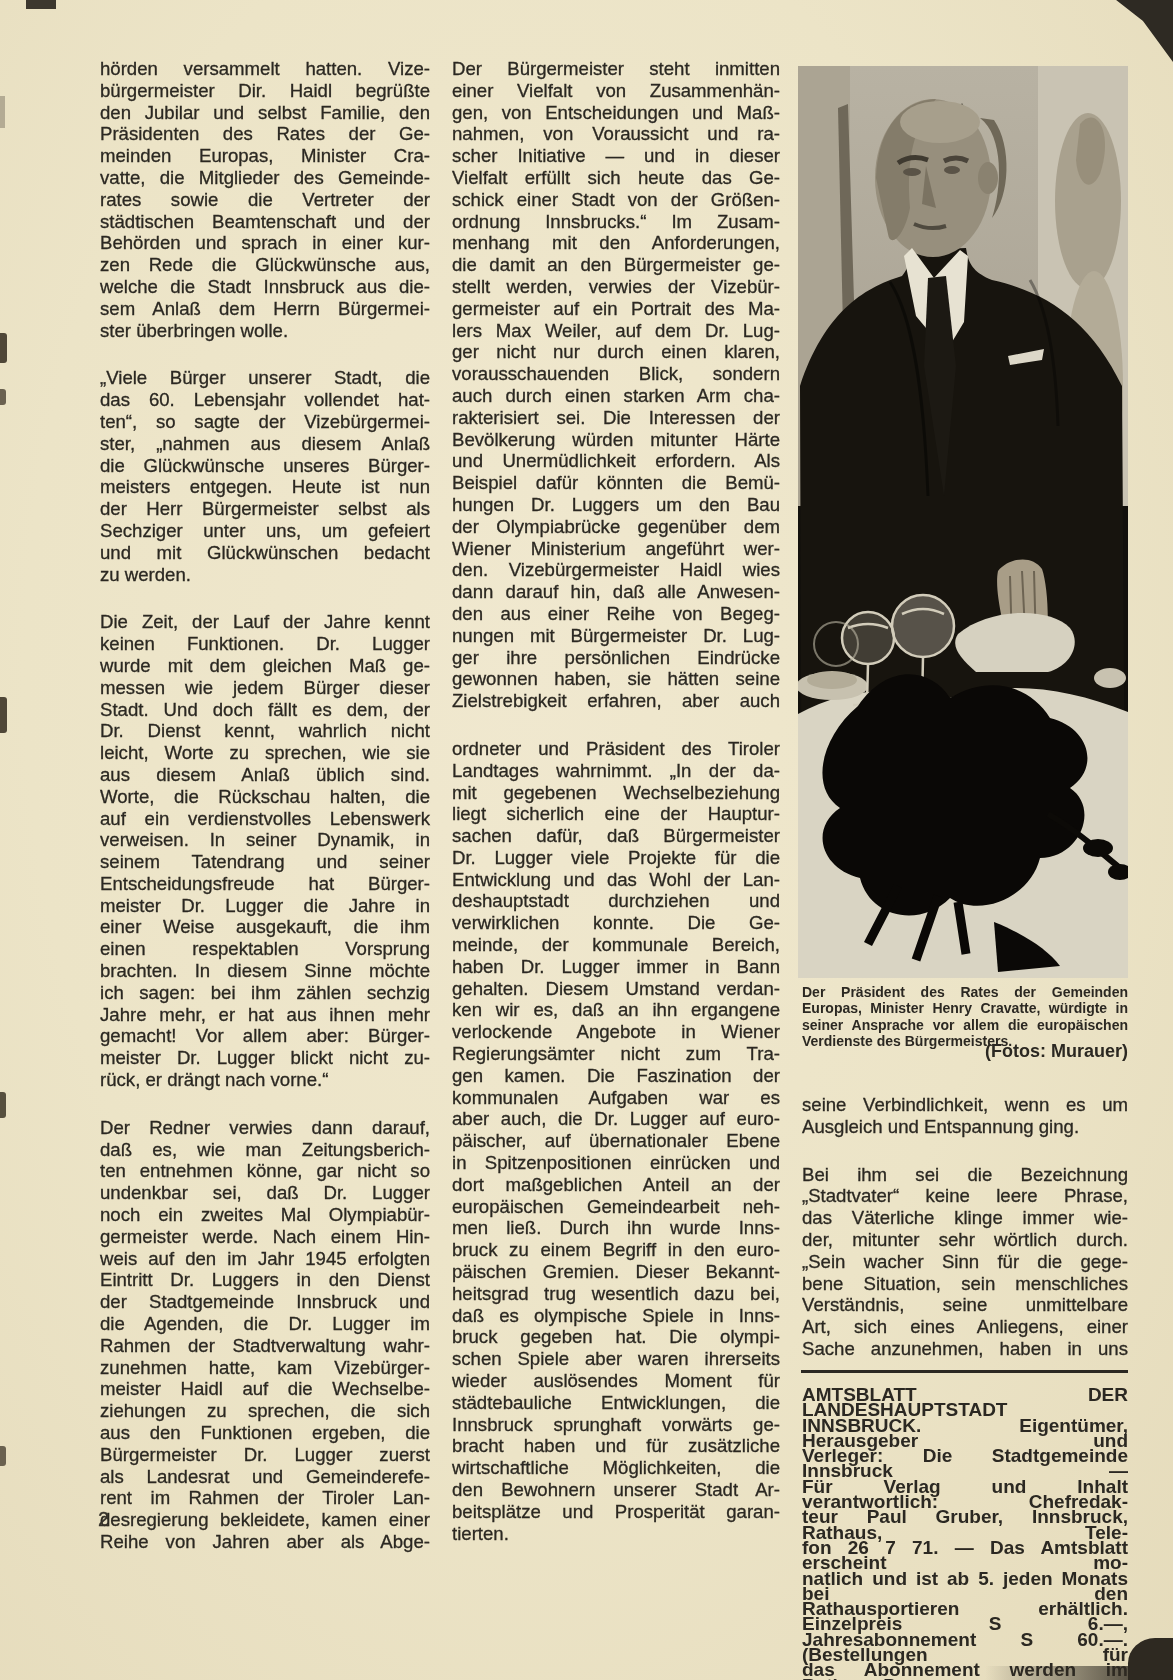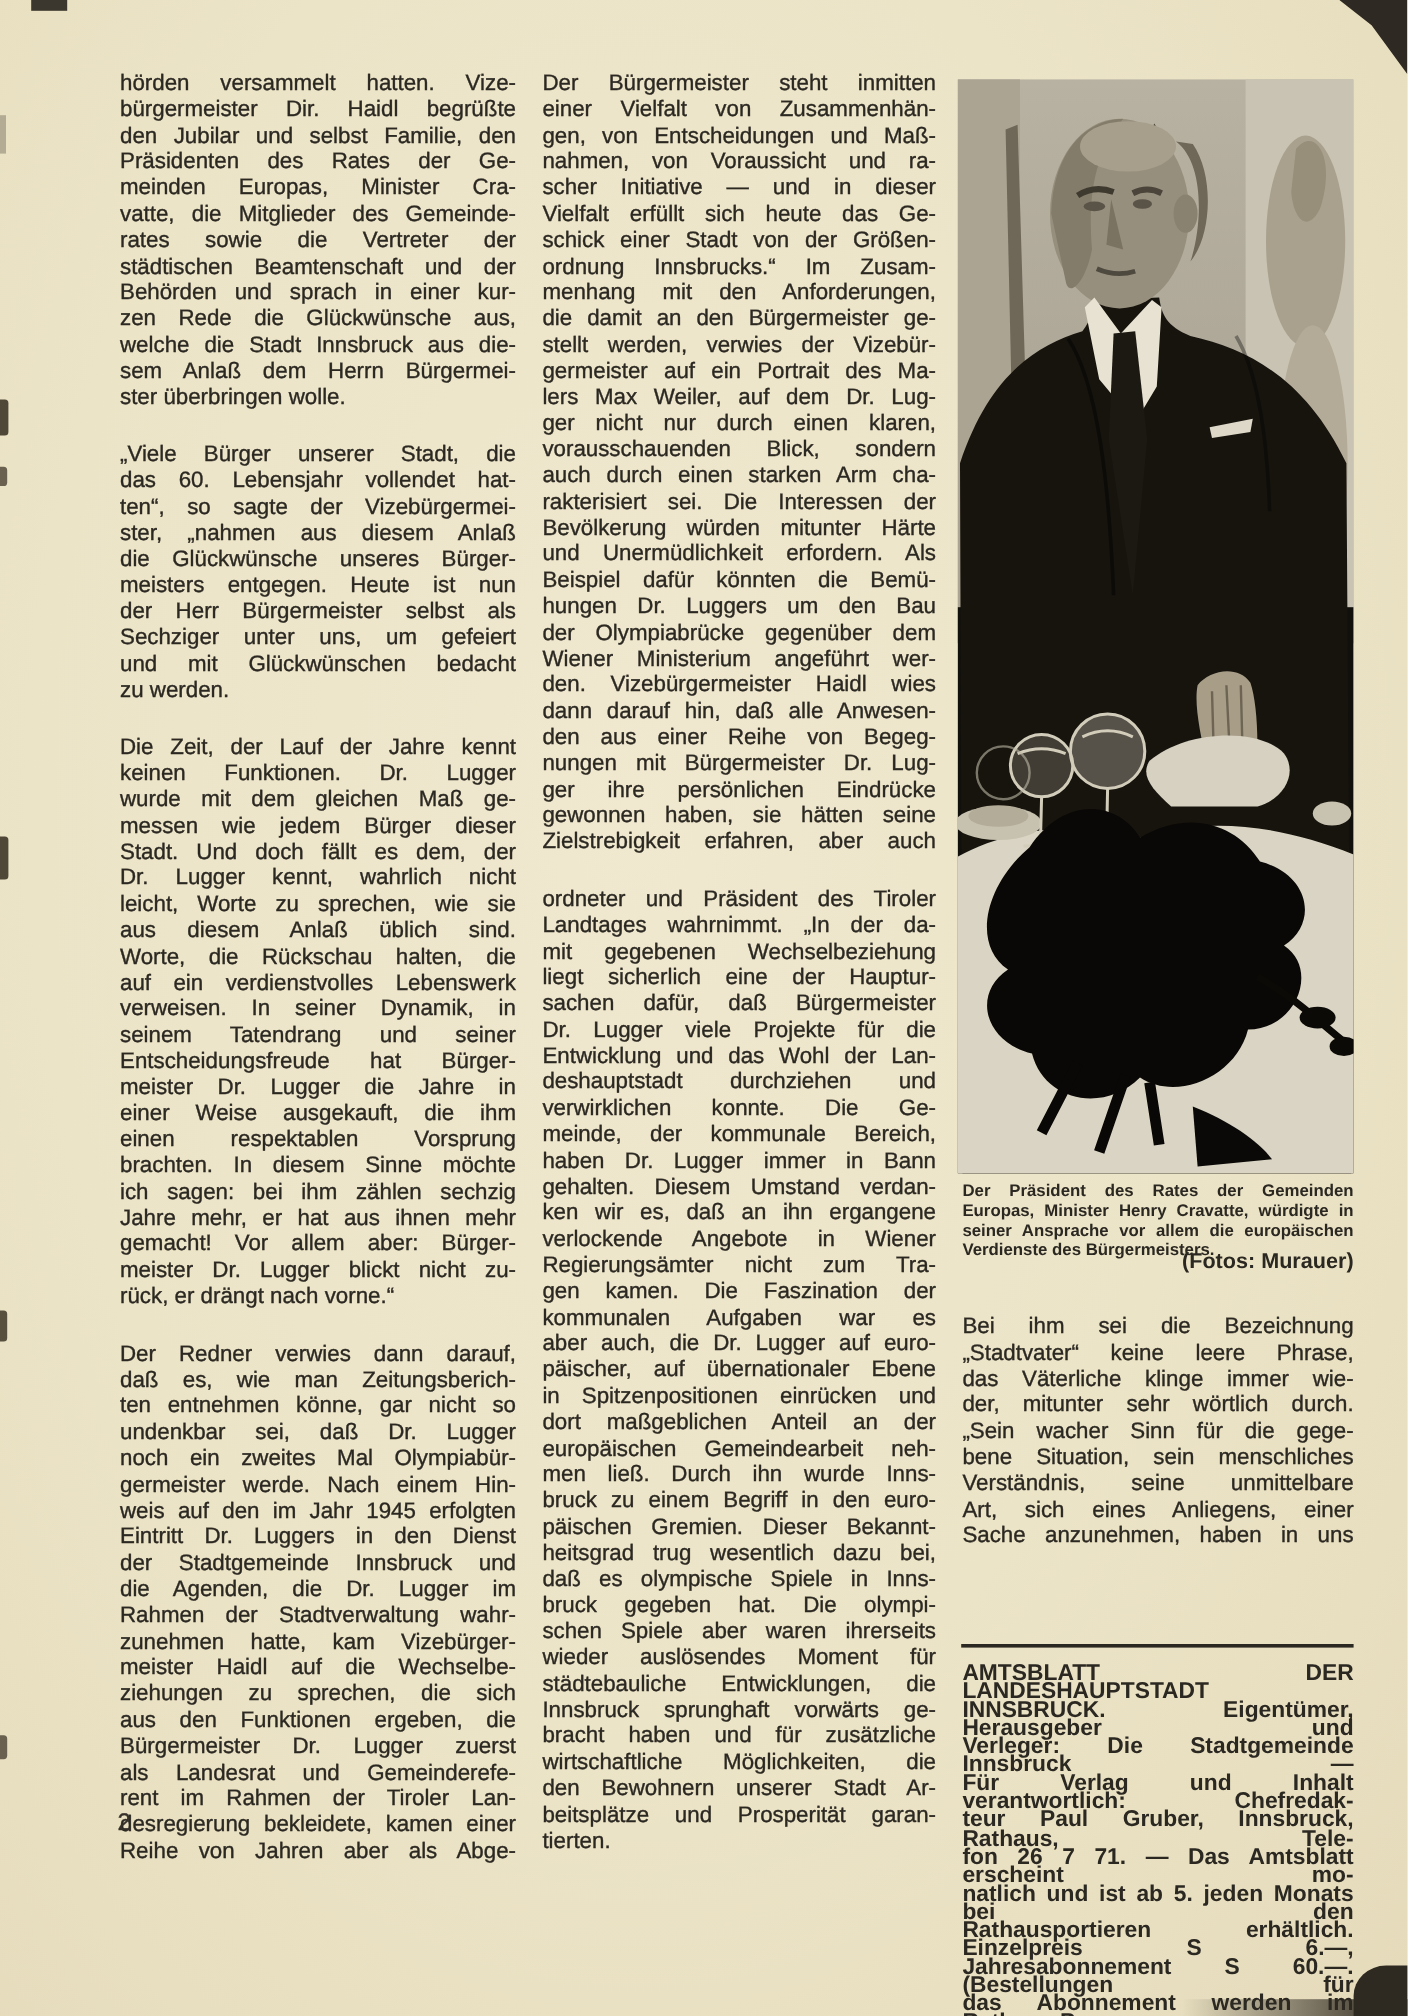--- a/index.html
+++ b/index.html
@@ -70,21 +70,21 @@
       <div class="line">Sechziger unter uns, um gefeiert</div>
       <div class="line">und mit Glückwünschen bedacht</div>
       <div class="line last">zu werden.</div>
     </div>
     <div class="para">
       <div class="line">Die Zeit, der Lauf der Jahre kennt</div>
       <div class="line">keinen Funktionen. Dr. Lugger</div>
       <div class="line">wurde mit dem gleichen Maß ge-</div>
       <div class="line">messen wie jedem Bürger dieser</div>
       <div class="line">Stadt. Und doch fällt es dem, der</div>
-      <div class="line">Dr. Lugger kennt, wahrlich nicht</div>
+      <div class="line">Dr. Dienst kennt, wahrlich nicht</div>
       <div class="line">leicht, Worte zu sprechen, wie sie</div>
       <div class="line">aus diesem Anlaß üblich sind.</div>
       <div class="line">Worte, die Rückschau halten, die</div>
       <div class="line">auf ein verdienstvolles Lebenswerk</div>
       <div class="line">verweisen. In seiner Dynamik, in</div>
       <div class="line">seinem Tatendrang und seiner</div>
       <div class="line">Entscheidungsfreude hat Bürger-</div>
       <div class="line">meister Dr. Lugger die Jahre in</div>
       <div class="line">einer Weise ausgekauft, die ihm</div>
       <div class="line">einen respektablen Vorsprung</div>
@@ -188,20 +188,24 @@
       <div class="line">bracht haben und für zusätzliche</div>
       <div class="line">wirtschaftliche Möglichkeiten, die</div>
       <div class="line">den Bewohnern unserer Stadt Ar-</div>
       <div class="line">beitsplätze und Prosperität garan-</div>
       <div class="line last">tierten.</div>
     </div>
   </div>
 
 <div class="col bodytext" style="left:802px;top:1094px;width:326px;">
     <div class="para">
+      <div class="line">seine Verbindlichkeit, wenn es um</div>
+      <div class="line last">Ausgleich und Entspannung ging.</div>
+    </div>
+    <div class="para">
       <div class="line">Bei ihm sei die Bezeichnung</div>
       <div class="line">„Stadtvater“ keine leere Phrase,</div>
       <div class="line">das Väterliche klinge immer wie-</div>
       <div class="line">der, mitunter sehr wörtlich durch.</div>
       <div class="line">„Sein wacher Sinn für die gege-</div>
       <div class="line">bene Situation, sein menschliches</div>
       <div class="line">Verständnis, seine unmittelbare</div>
       <div class="line">Art, sich eines Anliegens, einer</div>
       <div class="line">Sache anzunehmen, haben in uns</div>
     </div>

